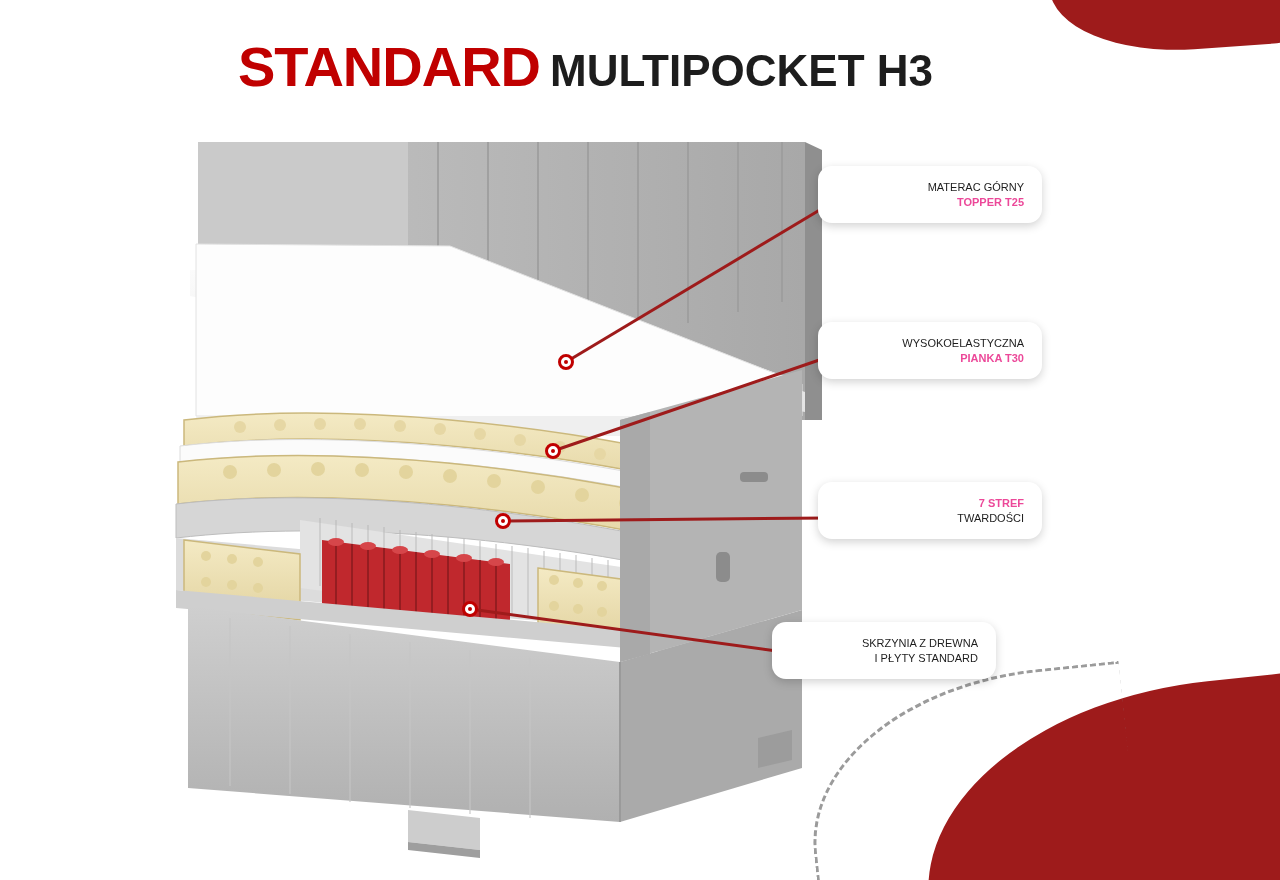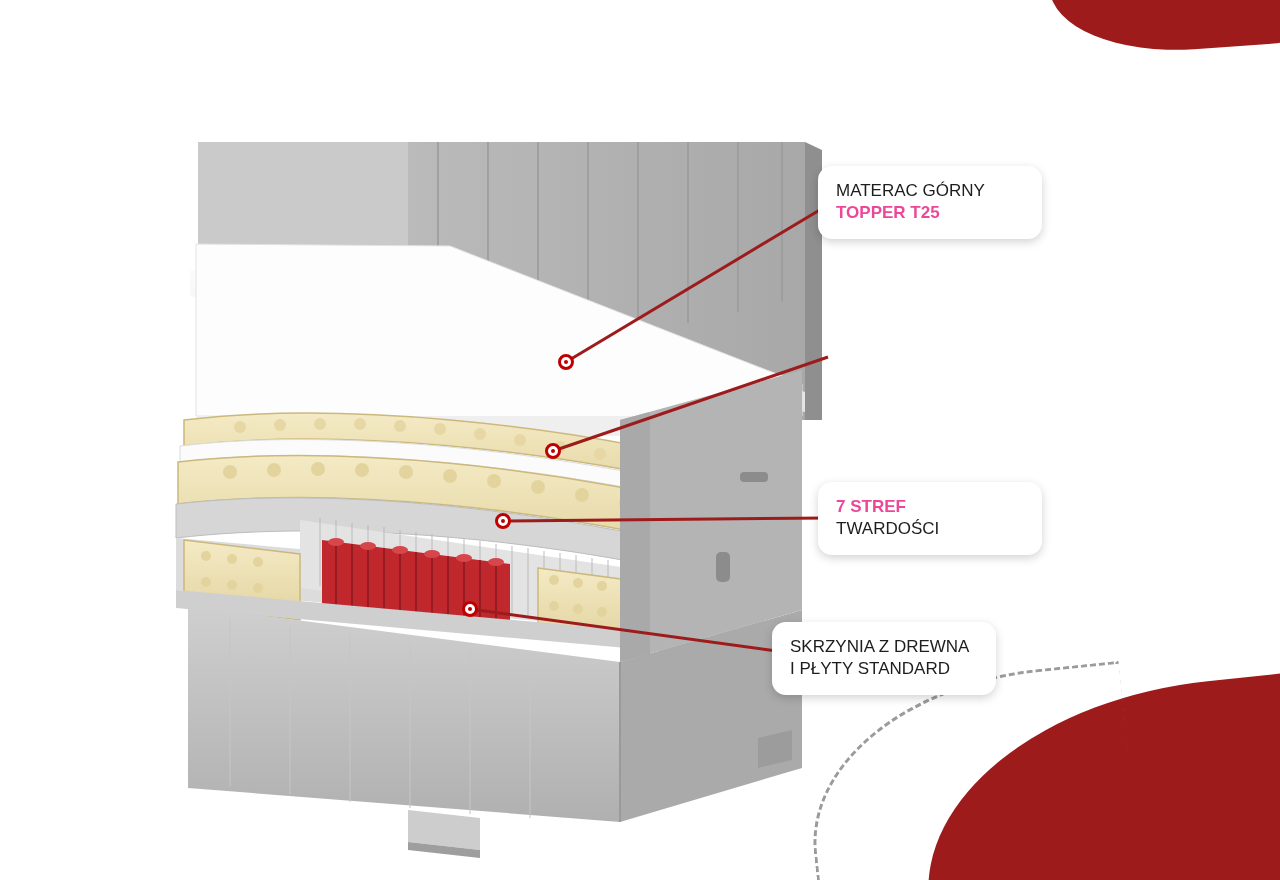--- a/index.html
+++ b/index.html
@@ -77,23 +77,23 @@
     margin-left: 10px;
   }
 
   
   .callout {
     position: absolute;
     background: #ffffff;
     border-radius: 14px;
     box-shadow: 0 3px 10px rgba(0,0,0,.18);
     padding: 14px 18px;
-    text-align: left;
+    text-align: right;
     line-height: 1.32;
-    font-size: 17px;
+    font-size: 11px;
     color: #1d1d1d;
     width: 188px;
   }
   .callout .em {
     color: #ec4899;
     font-weight: bold;
     display: block;
   }
   .callout .plain { display: block; }
   #callout-0 { left: 818px; top: 166px; }
@@ -143,20 +143,23 @@
 </style>
 </head>
 <body>
 
 <div id="stage">
 
   <div class="swoosh-top"></div>
   <div class="swoosh-bottom"></div>
   <div class="swoosh-dash"></div>
 
+  <div class="title-wrap">
+    <span class="title-strong">STANDARD</span><span class="title-rest">MULTIPOCKET H3</span>
+  </div>
 
   <div class="bed">
     <svg width="700" height="740" viewBox="0 0 700 740" xmlns="http://www.w3.org/2000/svg">
       <defs>
         <linearGradient id="fabA" x1="0" y1="0" x2="0" y2="1">
           <stop offset="0%" stop-color="#cfcfcf"></stop>
           <stop offset="100%" stop-color="#b0b0b0"></stop>
         </linearGradient>
         <linearGradient id="fabB" x1="0" y1="0" x2="1" y2="0">
           <stop offset="0%" stop-color="#c4c4c4"></stop>
@@ -373,20 +376,24 @@
   <div class="dot" id="dot-0"></div>
   <div class="dot" id="dot-1"></div>
   <div class="dot" id="dot-2"></div>
   <div class="dot" id="dot-3"></div>
 
   <div class="callout" id="callout-0">
     <span class="plain">MATERAC GÓRNY</span>
     <span class="em">TOPPER T25</span>
   </div>
 
+  <div class="callout" id="callout-1">
+    <span class="plain">WYSOKOELASTYCZNA</span>
+    <span class="em">PIANKA T30</span>
+  </div>
 
   <div class="callout" id="callout-2">
     <span class="em">7 STREF</span>
     <span class="plain">TWARDOŚCI</span>
   </div>
 
   <div class="callout" id="callout-3">
     <span class="plain">SKRZYNIA Z DREWNA</span>
     <span class="plain">I PŁYTY STANDARD</span>
   </div>

